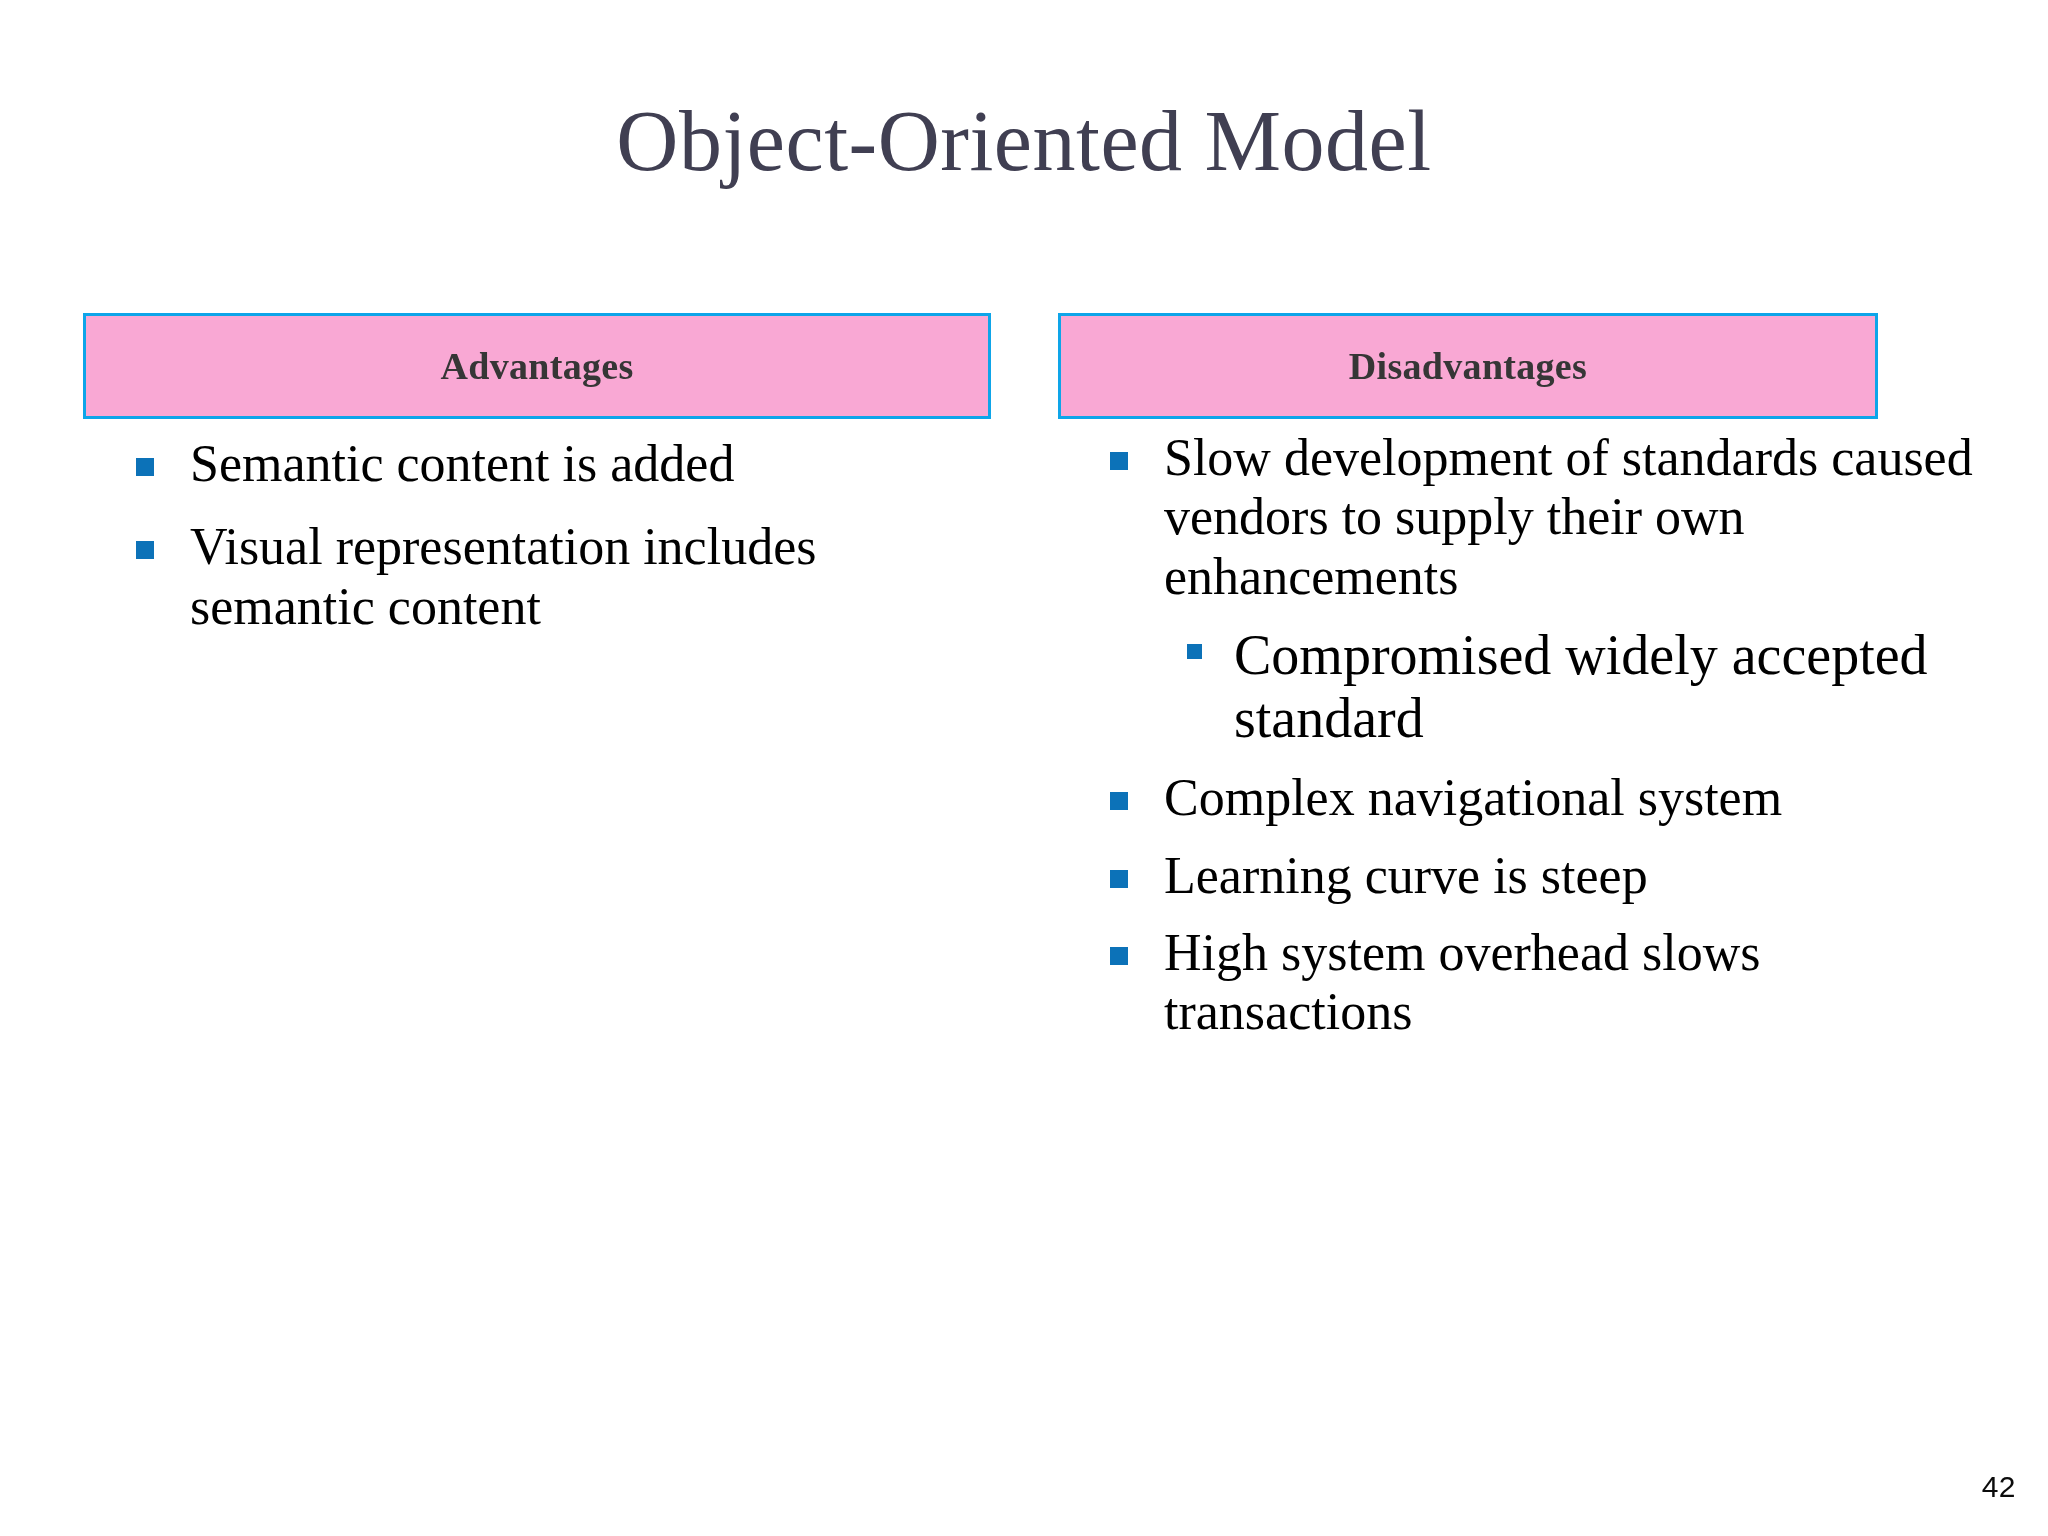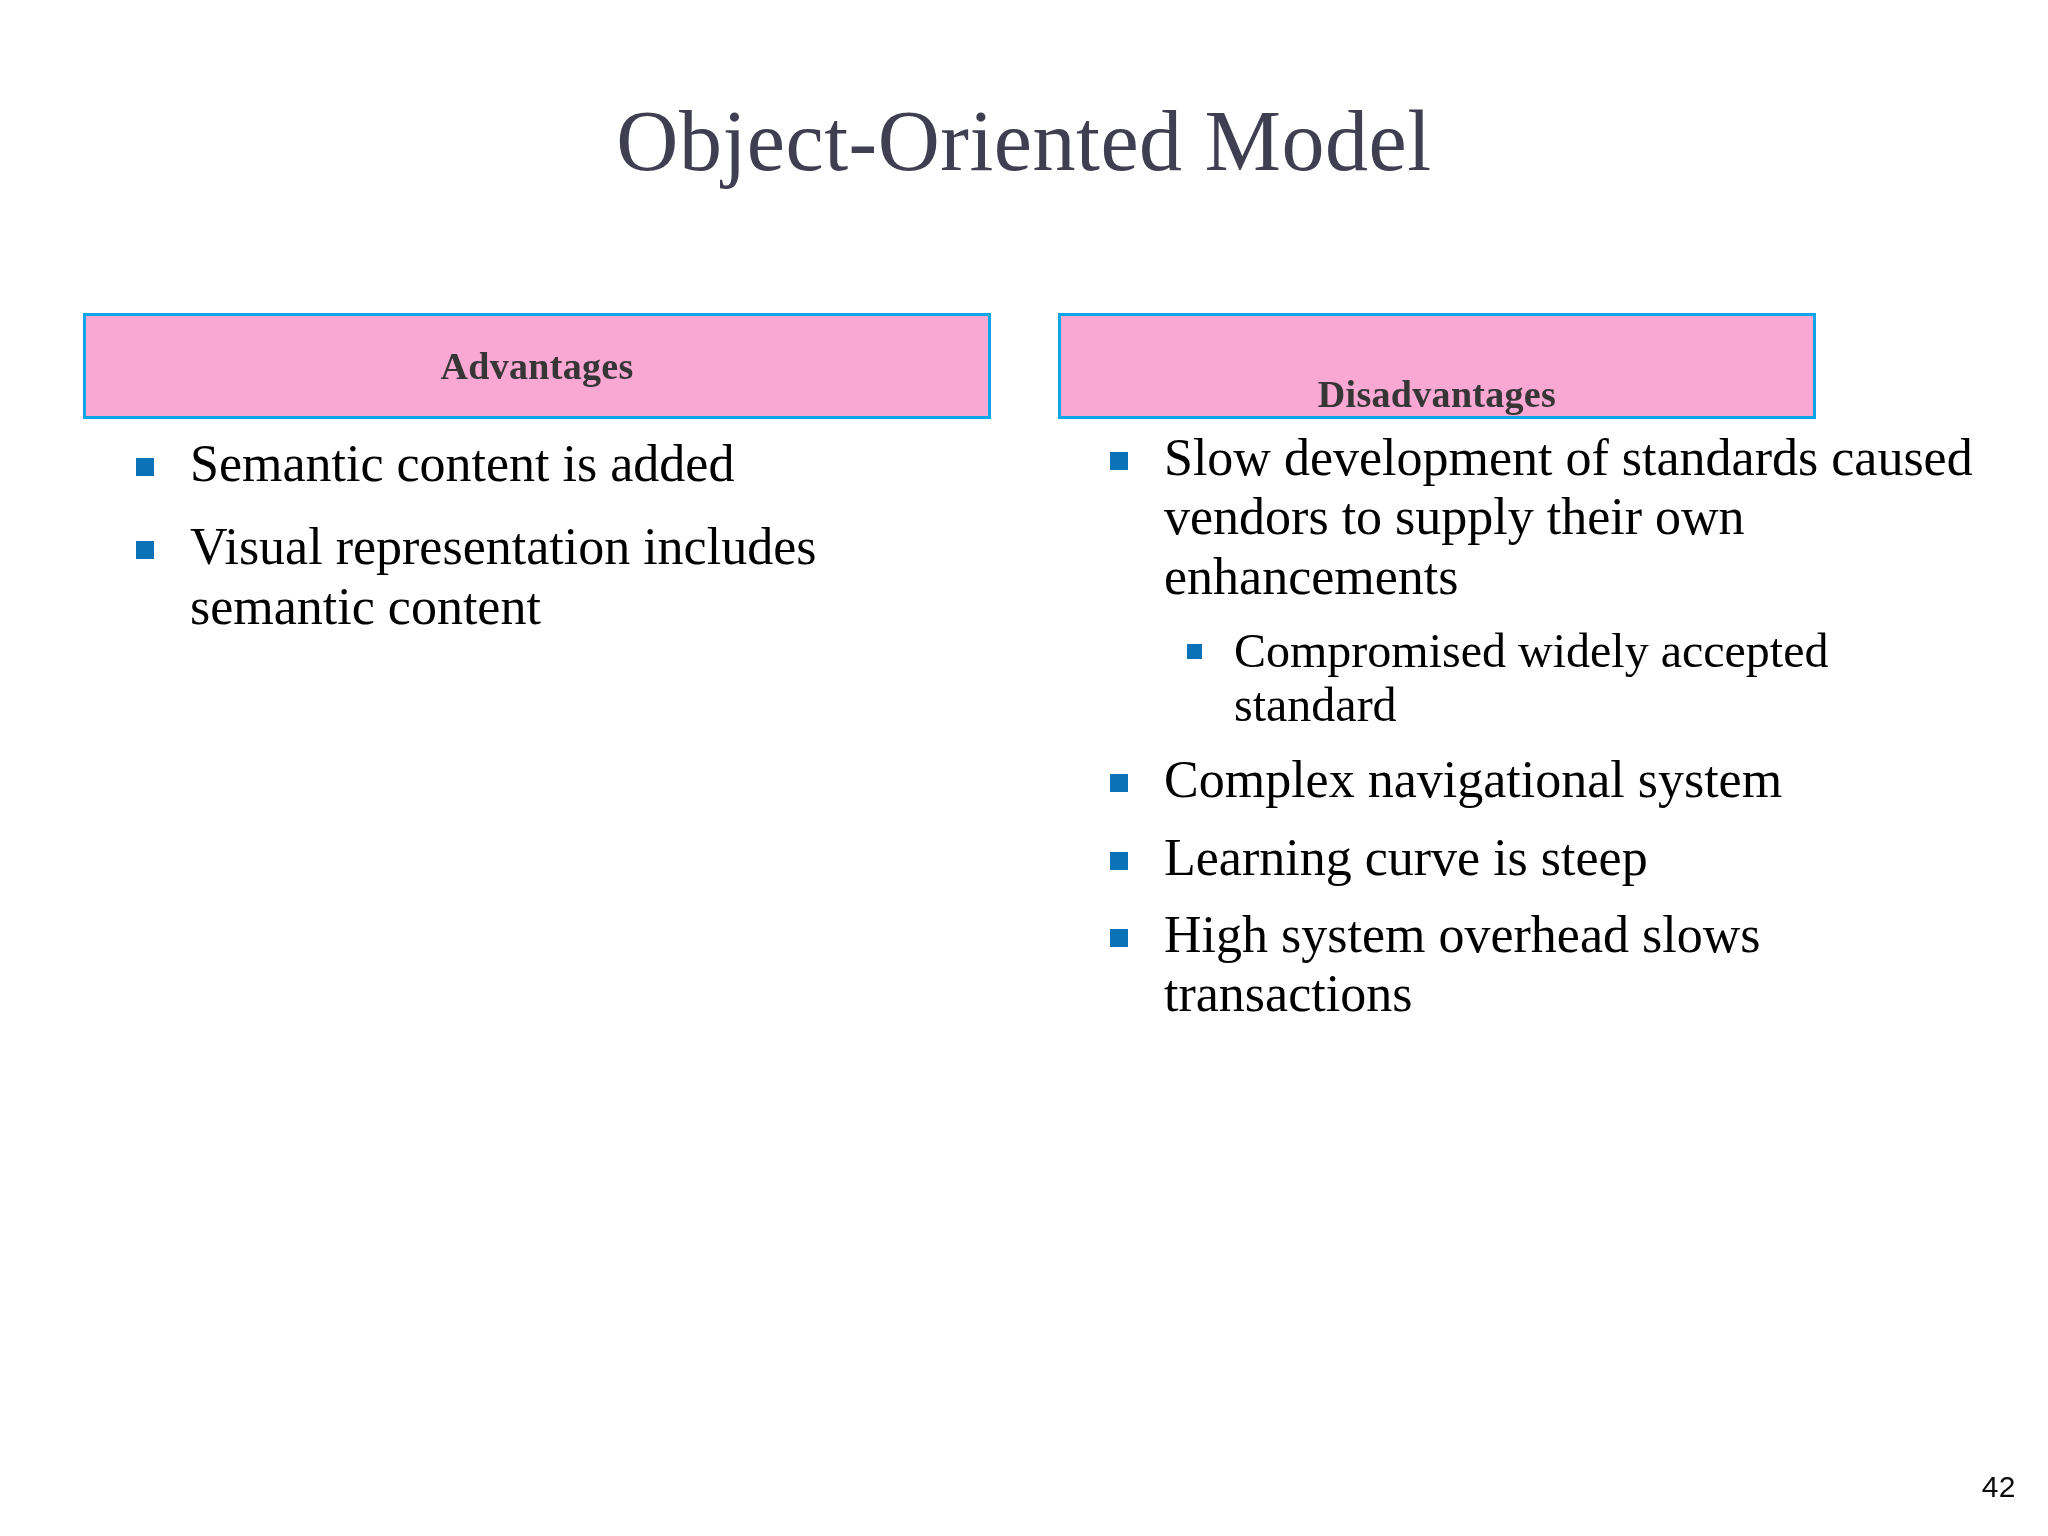--- a/index.html
+++ b/index.html
@@ -56,23 +56,22 @@
   }
   .col-header.left {
     left: 83px;
     top: 313px;
     width: 908px;
     height: 106px;
   }
   .col-header.right {
     left: 1058px;
     top: 313px;
-    width: 758px;
+    width: 820px;
     height: 106px;
-    align-items: flex-end;
   }
 
   
   .bullet-col {
     position: absolute;
     box-sizing: border-box;
   }
   .bullet-col.left {
     left: 100px;
     top: 434px;
@@ -103,21 +102,21 @@
     background: #0c72b8;
     display: block;
   }
   .bullet-item .btext {
     display: block;
   }
 
   
   .bullet-item.sub {
     padding-left: 160px;
-    font-size: 48px;
+    font-size: 56px;
     line-height: 1.13;
     margin-bottom: 20px;
   }
   .bullet-item.sub .marker {
     left: 113px;
     top: 20px;
     width: 15px;
     height: 15px;
   }
 

